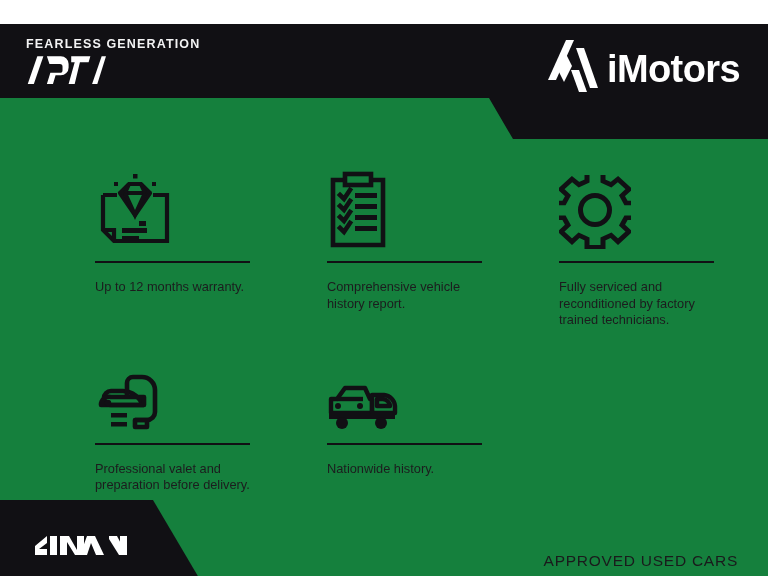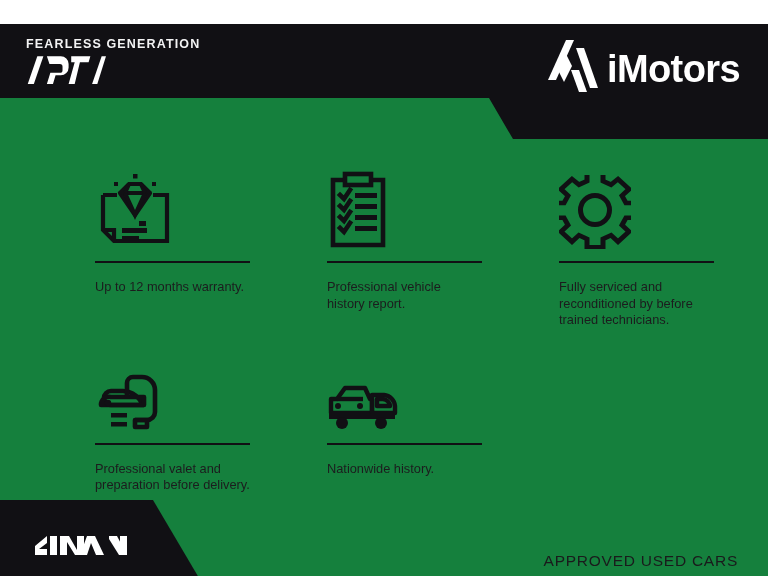--- a/index.html
+++ b/index.html
@@ -232,36 +232,36 @@
             </g>
             <g fill="none" stroke="#111014" stroke-width="4.6" stroke-linecap="square">
               <polyline points="13,24 17,28 23,19"></polyline>
               <polyline points="13,35 17,39 23,30"></polyline>
               <polyline points="13,46 17,50 23,41"></polyline>
               <polyline points="13,57 17,61 23,52"></polyline>
             </g>
           </svg>
         </div>
         <div class="feature-rule"></div>
-        <div class="feature-text">Professional vehicle history report.</div>
+        <div class="feature-text">Comprehensive vehicle history report.</div>
       </div>
 
       <div class="feature">
         <div class="feature-icon-box">
           <svg width="72" height="74" viewBox="0 0 72 74" aria-hidden="true">
             <g fill="none" stroke="#111014" stroke-width="5" stroke-linejoin="miter">
               <path d="M28,4 H44 V13 L52,17 L59,11 L70,22 L63,29 L67,37 H76 V53 H67 L63,61 L70,68
                        L59,79 L52,72 L44,76 V85 H28 V76 L20,72 L13,79 L2,68 L9,61 L5,53 H-4 V37 H5
                        L9,29 L2,22 L13,11 L20,17 L28,13 Z" transform="translate(0,-6) scale(1,0.92)"></path>
               <circle cx="36" cy="35" r="14.5"></circle>
             </g>
           </svg>
         </div>
         <div class="feature-rule"></div>
-        <div class="feature-text">Fully serviced and reconditioned by before trained technicians.</div>
+        <div class="feature-text">Fully serviced and reconditioned by factory trained technicians.</div>
       </div>
 
     </div>
 
     <div class="feature-row row-2">
 
       <div class="feature">
         <div class="feature-icon-box short">
           <svg width="78" height="62" viewBox="0 0 78 62" aria-hidden="true">
             <g fill="none" stroke="#111014" stroke-width="4.6" stroke-linejoin="round">

